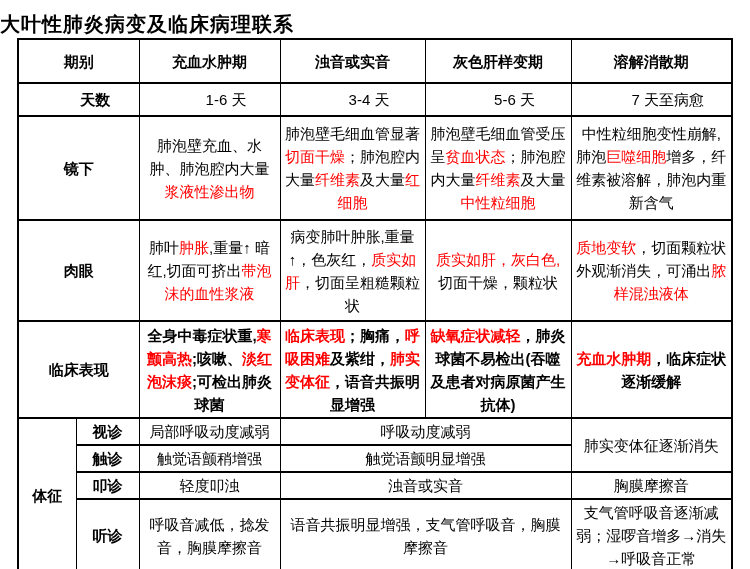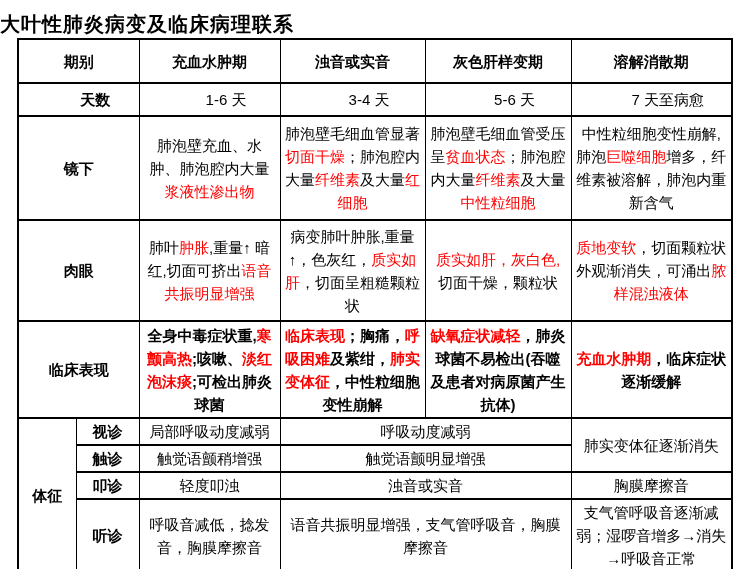--- a/index.html
+++ b/index.html
@@ -72,30 +72,30 @@
   <tr class="r-micro">
     <td colspan="2" class="lbl">镜下</td>
     <td><span>肺泡壁充血、水肿、肺泡腔内大量</span><span class="red">浆液性渗出物</span></td>
     <td><span>肺泡壁毛细血管显著</span><span class="red">切面干燥</span><span>；肺泡腔内大量</span><span class="red">纤维素</span><span>及大量</span><span class="red">红细胞</span></td>
     <td><span>肺泡壁毛细血管受压呈</span><span class="red">贫血状态</span><span>；肺泡腔内大量</span><span class="red">纤维素</span><span>及大量</span><span class="red">中性粒细胞</span></td>
     <td><span>中性粒细胞变性崩解,肺泡</span><span class="red">巨噬细胞</span><span>增多，纤维素被溶解，肺泡内重新含气</span></td>
   </tr>
 
   <tr class="r-gross">
     <td colspan="2" class="lbl">肉眼</td>
-    <td><span>肺叶</span><span class="red">肿胀</span><span>,重量↑ 暗红,切面可挤出</span><span class="red">语音共振明显增强</span></td>
+    <td><span>肺叶</span><span class="red">肿胀</span><span>,重量↑ 暗红,切面可挤出</span><span class="red">带泡沫的血性浆液</span></td>
     <td><span>病变肺叶肿胀,重量↑，色灰红，</span><span class="red">质实如肝</span><span>，切面呈粗糙颗粒状</span></td>
     <td><span class="red">质实如肝，灰白色,</span><span>切面干燥，颗粒状</span></td>
     <td><span class="red">质地变软</span><span>，切面颗粒状外观渐消失，可涌出</span><span class="red">脓样混浊液体</span></td>
   </tr>
 
   <tr class="r-clinical">
     <td colspan="2" class="lbl">临床表现</td>
     <td><span>全身中毒症状重,</span><span class="red">寒颤高热</span><span>;咳嗽、</span><span class="red">淡红泡沫痰</span><span>;可检出肺炎球菌</span></td>
-    <td><span class="red">临床表现</span><span>；胸痛，</span><span class="red">呼吸困难</span><span>及紫绀，</span><span class="red">肺实变体征</span><span>，中性粒细胞变性崩解</span></td>
+    <td><span class="red">临床表现</span><span>；胸痛，</span><span class="red">呼吸困难</span><span>及紫绀，</span><span class="red">肺实变体征</span><span>，语音共振明显增强</span></td>
     <td><span class="red">缺氧症状减轻</span><span>，肺炎球菌不易检出(吞噬及患者对病原菌产生抗体)</span></td>
     <td><span class="red">充血水肿期</span><span>，临床症状逐渐缓解</span></td>
   </tr>
 
   <tr class="r-sign">
     <td rowspan="4" class="lbl">体征</td>
     <td class="lbl">视诊</td>
     <td><span>局部呼吸动度减弱</span></td>
     <td colspan="2"><span>呼吸动度减弱</span></td>
     <td rowspan="2"><span>肺实变体征逐渐消失</span></td>

